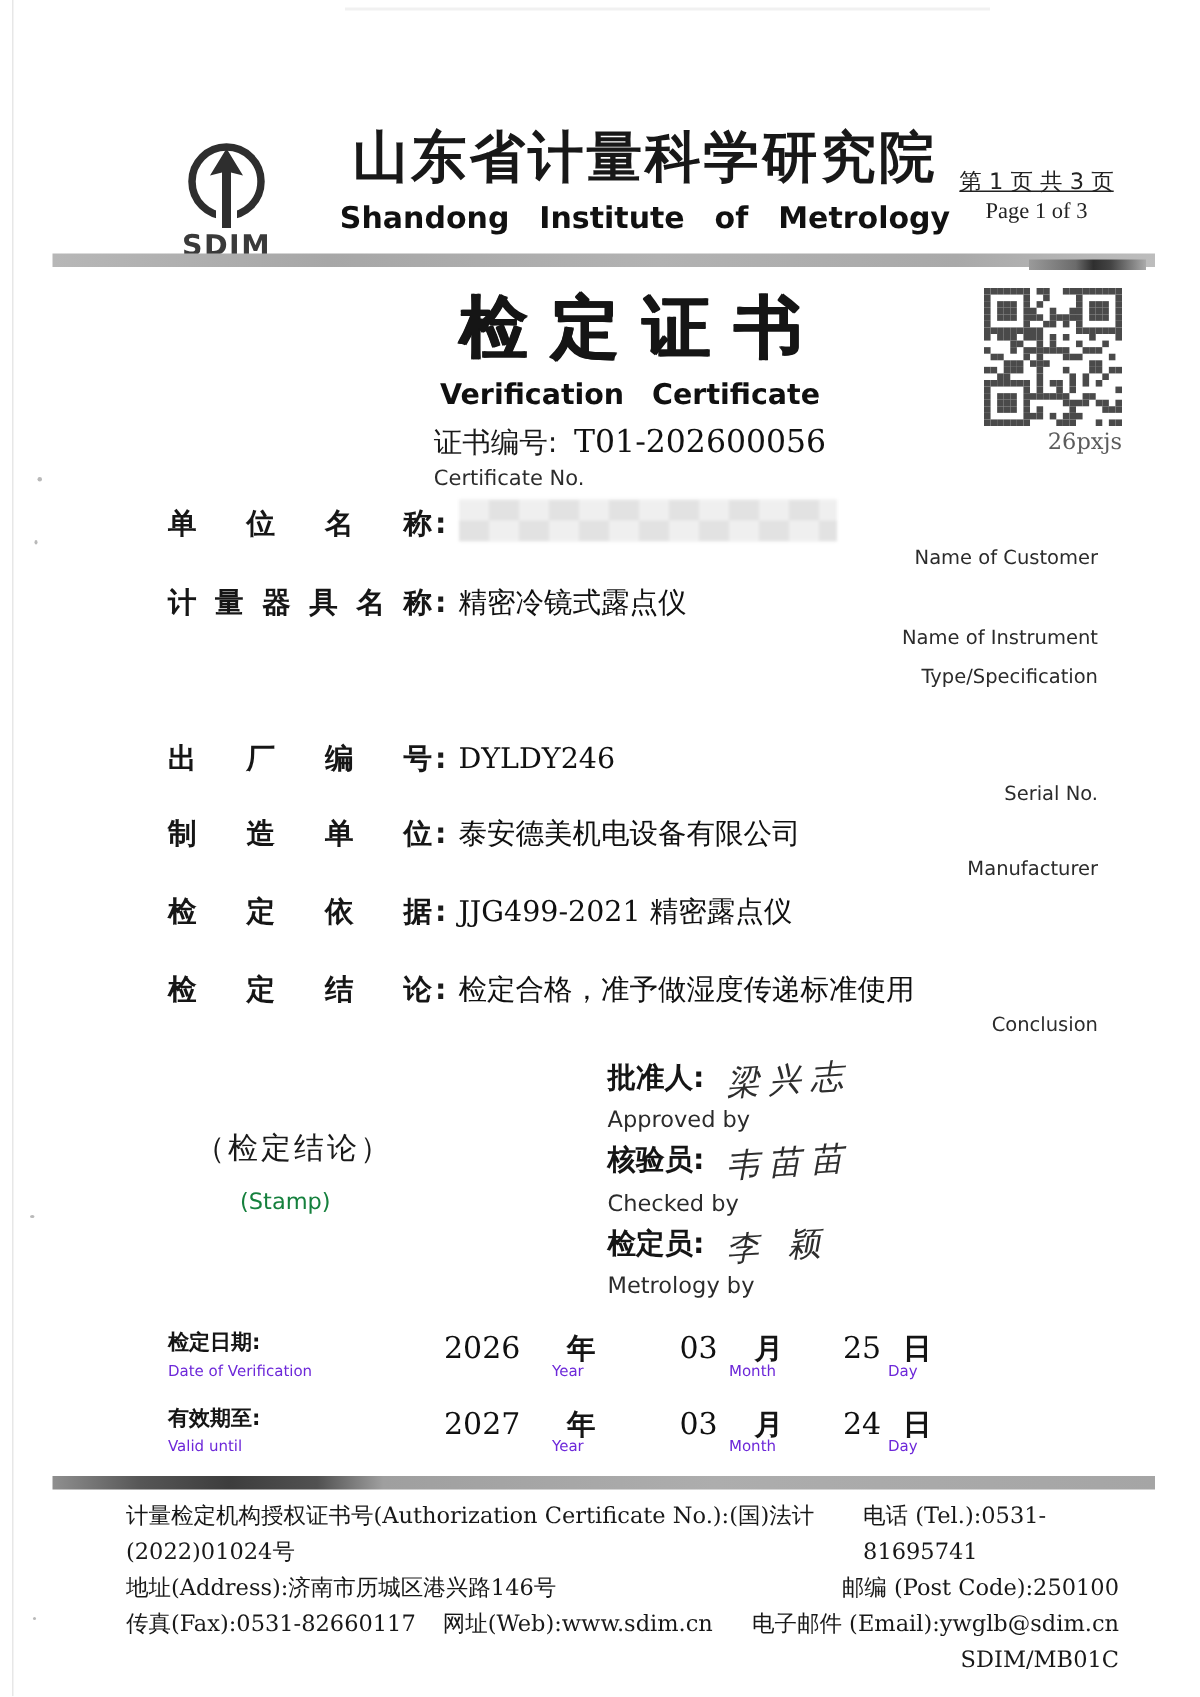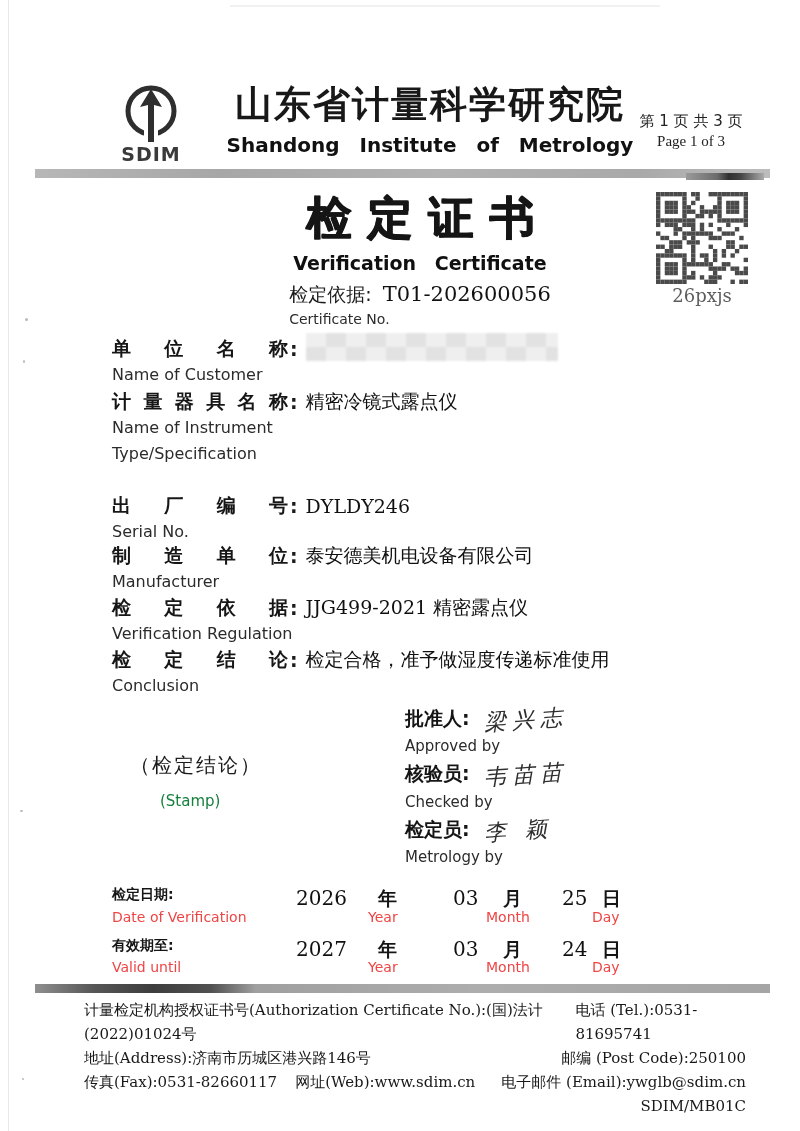--- a/index.html
+++ b/index.html
@@ -5,29 +5,29 @@
   html,body{margin:0;padding:0;background:#fff;}
   .page{position:relative;width:800px;height:1131px;background:#fff;overflow:hidden;
         font-family:"DejaVu Sans","Liberation Sans",sans-serif;color:#1c1c1c;}
 
   
   .edge-left{position:absolute;left:8px;top:0;width:1px;height:1131px;background:#e7e7e7;}
   .edge-top{position:absolute;left:230px;top:5px;width:430px;height:2px;background:#f1f1f1;}
   .speck{position:absolute;background:#b9b9b9;border-radius:50%;}
 
   
-  .logo{position:absolute;left:111px;top:84px;width:80px;text-align:center;}
+  .logo{position:absolute;left:111px;top:94px;width:80px;text-align:center;}
   .logo-text{font-weight:bold;font-size:19px;letter-spacing:1px;color:#3a3a3a;margin-top:-7px;}
   .org-zh{position:absolute;left:205px;top:80px;width:450px;text-align:center;
           font-family:"DejaVu Serif","Liberation Serif",serif;font-weight:800;
           font-size:37px;letter-spacing:2px;color:#181818;}
   .org-en{position:absolute;left:205px;top:133px;width:450px;text-align:center;
           font-weight:bold;font-size:20px;word-spacing:13px;color:#111;}
   .pageinfo{position:absolute;left:633px;top:111px;width:116px;text-align:center;line-height:20px;}
-  .pageinfo .zh{font-size:15px;color:#222;}
+  .pageinfo .zh{font-size:15px;color:#222;text-decoration:underline;}
   .pageinfo .en{font-family:"Liberation Serif","DejaVu Serif",serif;font-size:15px;color:#222;}
 
   .divider1{position:absolute;left:35px;top:169px;width:735px;height:9px;
             background:linear-gradient(90deg,#b7b7b7,#a7a7a7 25%,#b2b2b2 55%,#a9a9a9 82%,#bdbdbd);}
   .divider1::after{content:"";position:absolute;right:6px;top:4px;width:78px;height:7px;
             background:linear-gradient(90deg,#9a9a9a,#6b6b6b 40%,#2f2f2f 55%,#444 70%,#aaa);}
 
   
   .cert-title{position:absolute;left:210px;top:188px;width:420px;text-align:center;
               font-family:"DejaVu Serif","Liberation Serif",serif;font-weight:900;
@@ -36,48 +36,48 @@
   .cert-sub{position:absolute;left:210px;top:252px;width:420px;text-align:center;
             font-weight:bold;font-size:19px;word-spacing:12px;color:#101010;}
   .cert-no{position:absolute;left:210px;top:282px;width:420px;text-align:center;}
   .cert-no .wrap{display:inline-block;text-align:left;}
   .cert-no .zh{font-size:19px;color:#1a1a1a;}
   .cert-no .num{font-family:"DejaVu Serif","Liberation Serif",serif;font-size:21px;color:#111;margin-left:6px;}
   .cert-no .en{font-size:14px;color:#2c2c2c;margin-top:3px;}
 
   .qr{position:absolute;left:656px;top:192px;width:92px;text-align:center;}
   .qr svg{display:block;}
-  .qr-caption{font-family:"DejaVu Serif","Liberation Serif",serif;font-size:18px;color:#5c5c5c;margin-top:1px;}
+  .qr-caption{font-family:"DejaVu Serif","Liberation Serif",serif;font-size:15px;color:#5c5c5c;margin-top:1px;text-align:right;}
 
   
   .field{position:absolute;left:112px;width:620px;}
   .zh-label{display:inline-block;width:176px;text-align:justify;text-align-last:justify;
             font-size:19px;font-weight:600;color:#161616;vertical-align:middle;}
   .colon{font-size:19px;font-weight:600;margin:0 8px 0 2px;vertical-align:middle;}
   .fvalue{font-family:"DejaVu Serif","Liberation Serif",serif;font-size:19px;color:#101010;vertical-align:middle;}
-  .fsub{font-size:16px;color:#2b2b2b;margin-top:3px;}
+  .fsub{font-size:13px;color:#2b2b2b;margin-top:3px;text-align:right;}
   .mosaic{display:inline-block;width:252px;height:28px;vertical-align:middle;margin-top:-4px;
           background:repeating-conic-gradient(#e2e2e2 0% 25%, #efefef 0% 50%);
           background-size:40px 28px;filter:blur(1px);}
 
   
   .stamp-zh{position:absolute;left:130px;top:752px;font-size:20px;color:#1a1a1a;letter-spacing:2px;}
   .stamp-en{position:absolute;left:160px;top:792px;font-size:15px;color:#15803d;}
   .sig-label{font-size:19px;font-weight:600;color:#151515;}
   .sig-name{display:inline-block;font-family:"DejaVu Serif","Liberation Serif",serif;
             font-style:italic;font-size:22px;color:#2e2e2e;letter-spacing:6px;
             transform:rotate(-4deg);margin-left:14px;vertical-align:middle;}
   .sig-sub{font-size:15px;color:#2b2b2b;}
   .abs{position:absolute;}
 
   
   .d-label{font-size:14px;font-weight:600;color:#151515;}
   .d-val{font-family:"DejaVu Serif","Liberation Serif",serif;font-size:20px;color:#101010;}
   .d-unit{font-size:19px;font-weight:600;color:#151515;}
-  .d-sub{font-size:14px;color:#ef4444;}
+  .d-sub{font-size:10px;color:#6d28d9;}
 
   .divider2{position:absolute;left:35px;top:984px;width:735px;height:9px;
             background:linear-gradient(90deg,#8f8f8f,#565656 8%,#3d3d3d 16%,#515151 24%,#9f9f9f 30%,#adadad 60%,#a5a5a5);}
 
   
   .footer{position:absolute;left:84px;top:998px;width:662px;
           font-family:"DejaVu Serif","Liberation Serif",serif;font-size:15px;color:#181818;line-height:24px;}
   .frow{display:flex;justify-content:space-between;}
   .frow .l span{margin-right:18px;}
   .frow4{text-align:right;}
@@ -110,21 +110,21 @@
     <div class="zh">第 1 页 共 3 页</div>
     <div class="en">Page 1 of 3</div>
   </div>
   <div class="divider1"></div>
 
   <div class="cert-title">检定证书</div>
   <div class="cert-sub">Verification Certificate</div>
   <div class="cert-no">
     <span class="wrap">
       <span>
-        <span class="zh">检定依据:</span>
+        <span class="zh">证书编号:</span>
         <span class="num">T01-202600056</span>
       </span>
       <div class="en">Certificate No.</div>
     </span>
   </div>
 
   <div class="qr">
     <svg id="qr-svg" width="92" height="92" viewBox="0 0 92 92" style="fill:#4a4a4a">
         <rect x="0.00" y="0.00" width="4.38" height="4.38"></rect>
         <rect x="4.38" y="0.00" width="4.38" height="4.38"></rect>
@@ -367,21 +367,20 @@
   <div class="field" style="top:493px">
     <div><span class="zh-label">出厂编号</span><span class="colon">:</span><span class="fvalue">DYLDY246</span></div>
     <div class="fsub">Serial No.</div>
   </div>
   <div class="field" style="top:543px">
     <div><span class="zh-label">制造单位</span><span class="colon">:</span><span class="fvalue">泰安德美机电设备有限公司</span></div>
     <div class="fsub">Manufacturer</div>
   </div>
   <div class="field" style="top:595px">
     <div><span class="zh-label">检定依据</span><span class="colon">:</span><span class="fvalue">JJG499-2021 精密露点仪</span></div>
-    <div class="fsub">Verification Regulation</div>
   </div>
   <div class="field" style="top:647px">
     <div><span class="zh-label">检定结论</span><span class="colon">:</span><span class="fvalue">检定合格，准予做湿度传递标准使用</span></div>
     <div class="fsub">Conclusion</div>
   </div>
 
   <div class="stamp-zh">（检定结论）</div>
   <div class="stamp-en">(Stamp)</div>
 
   <div class="abs" style="left:405px;top:705px">

